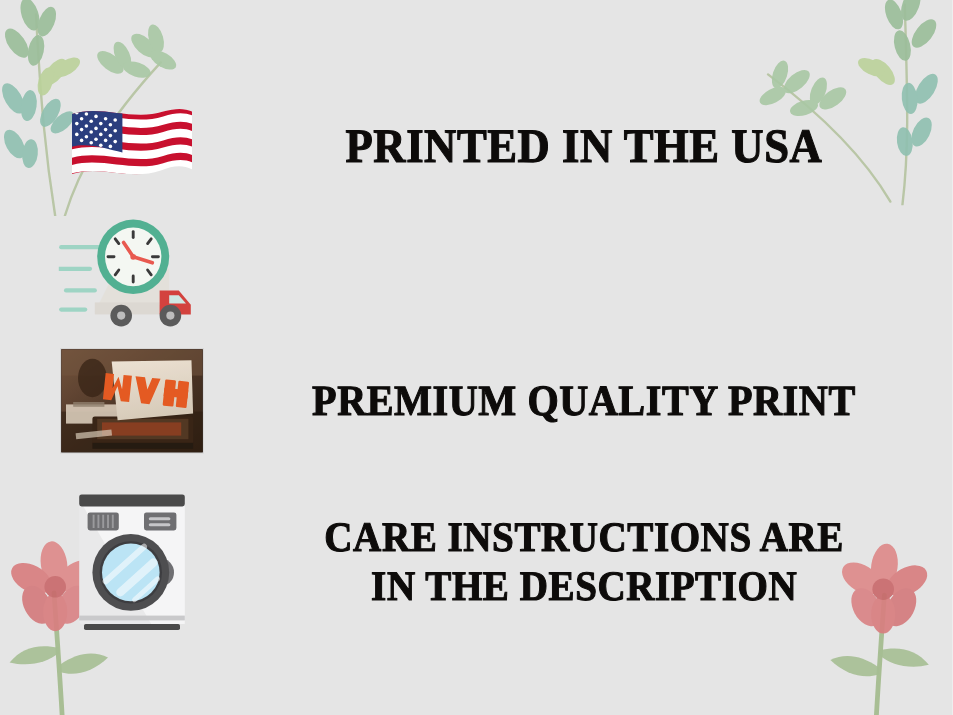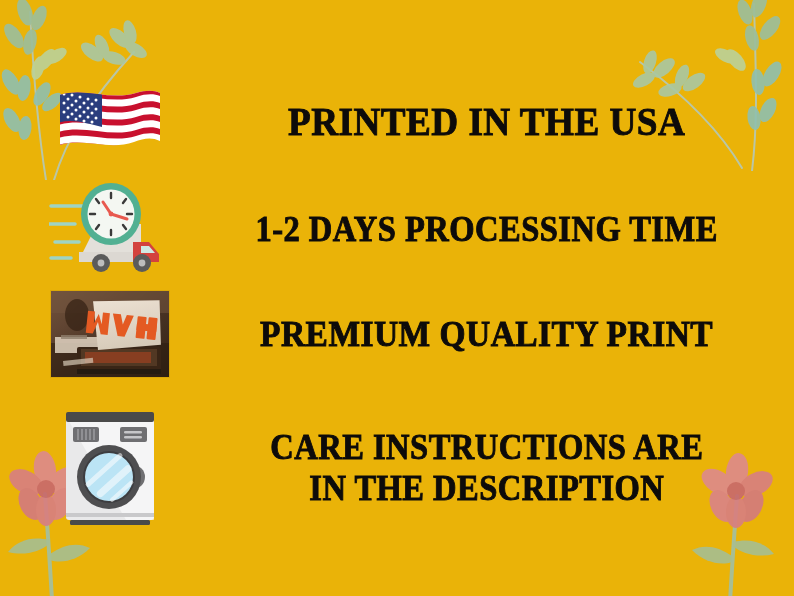--- a/index.html
+++ b/index.html
@@ -77,21 +77,21 @@
     height: 86px;
     position: relative;
     overflow: hidden;
     background: #2a1d16;
     box-shadow: 0 0 0 1px rgba(0,0,0,0.06);
   }
 </style>
 </head>
 <body>
 
-<div id="canvas" style="background: #eab308; width: 794px; height: 596px;">
+<div id="canvas" style="background: #e5e5e5; width: 794px; height: 596px;">
 
   <svg class="botanical" id="bot-topleft" viewBox="0 0 175 190">
     <g fill="none" stroke="#B9C6A6" stroke-width="2" stroke-linecap="round">
       <path d="M52 190 C 44 140, 40 96, 36 22"></path>
       <path d="M60 190 C 72 150, 96 110, 140 62"></path>
     </g>
     <g fill="#9CBE9B" opacity="0.92">
       <ellipse cx="31" cy="22" rx="7" ry="14" transform="rotate(-18 31 22)"></ellipse>
       <ellipse cx="45" cy="28" rx="6.5" ry="13" transform="rotate(22 45 28)"></ellipse>
       <ellipse cx="20" cy="46" rx="7" ry="14" transform="rotate(-35 20 46)"></ellipse>
@@ -271,23 +271,20 @@
             <line x1="77" y1="47" x2="74" y2="43"></line>
           </g>
           <g stroke="#E8594F" stroke-width="3" stroke-linecap="round">
             <line x1="62" y1="32" x2="78" y2="37"></line>
             <line x1="62" y1="32" x2="54" y2="20"></line>
           </g>
           <circle cx="62" cy="32" r="2.4" fill="#E8594F"></circle>
         </g>
       </svg>
     </div>
-    <div class="text-slot">
-      <div class="headline" id="text-days" style="color: rgb(13, 11, 10);">1-2 DAYS PROCESSING TIME</div>
-    </div>
   </div>
 
   <div class="row" id="row-premium">
     <div class="icon-slot">
       <div id="print-photo">
         <svg width="118" height="86" viewBox="0 0 118 86">
           <defs>
             <linearGradient id="bgWarm" x1="0" y1="0" x2="1" y2="1">
               <stop offset="0%" stop-color="#6B4F3C"></stop>
               <stop offset="55%" stop-color="#3D2C21"></stop>

